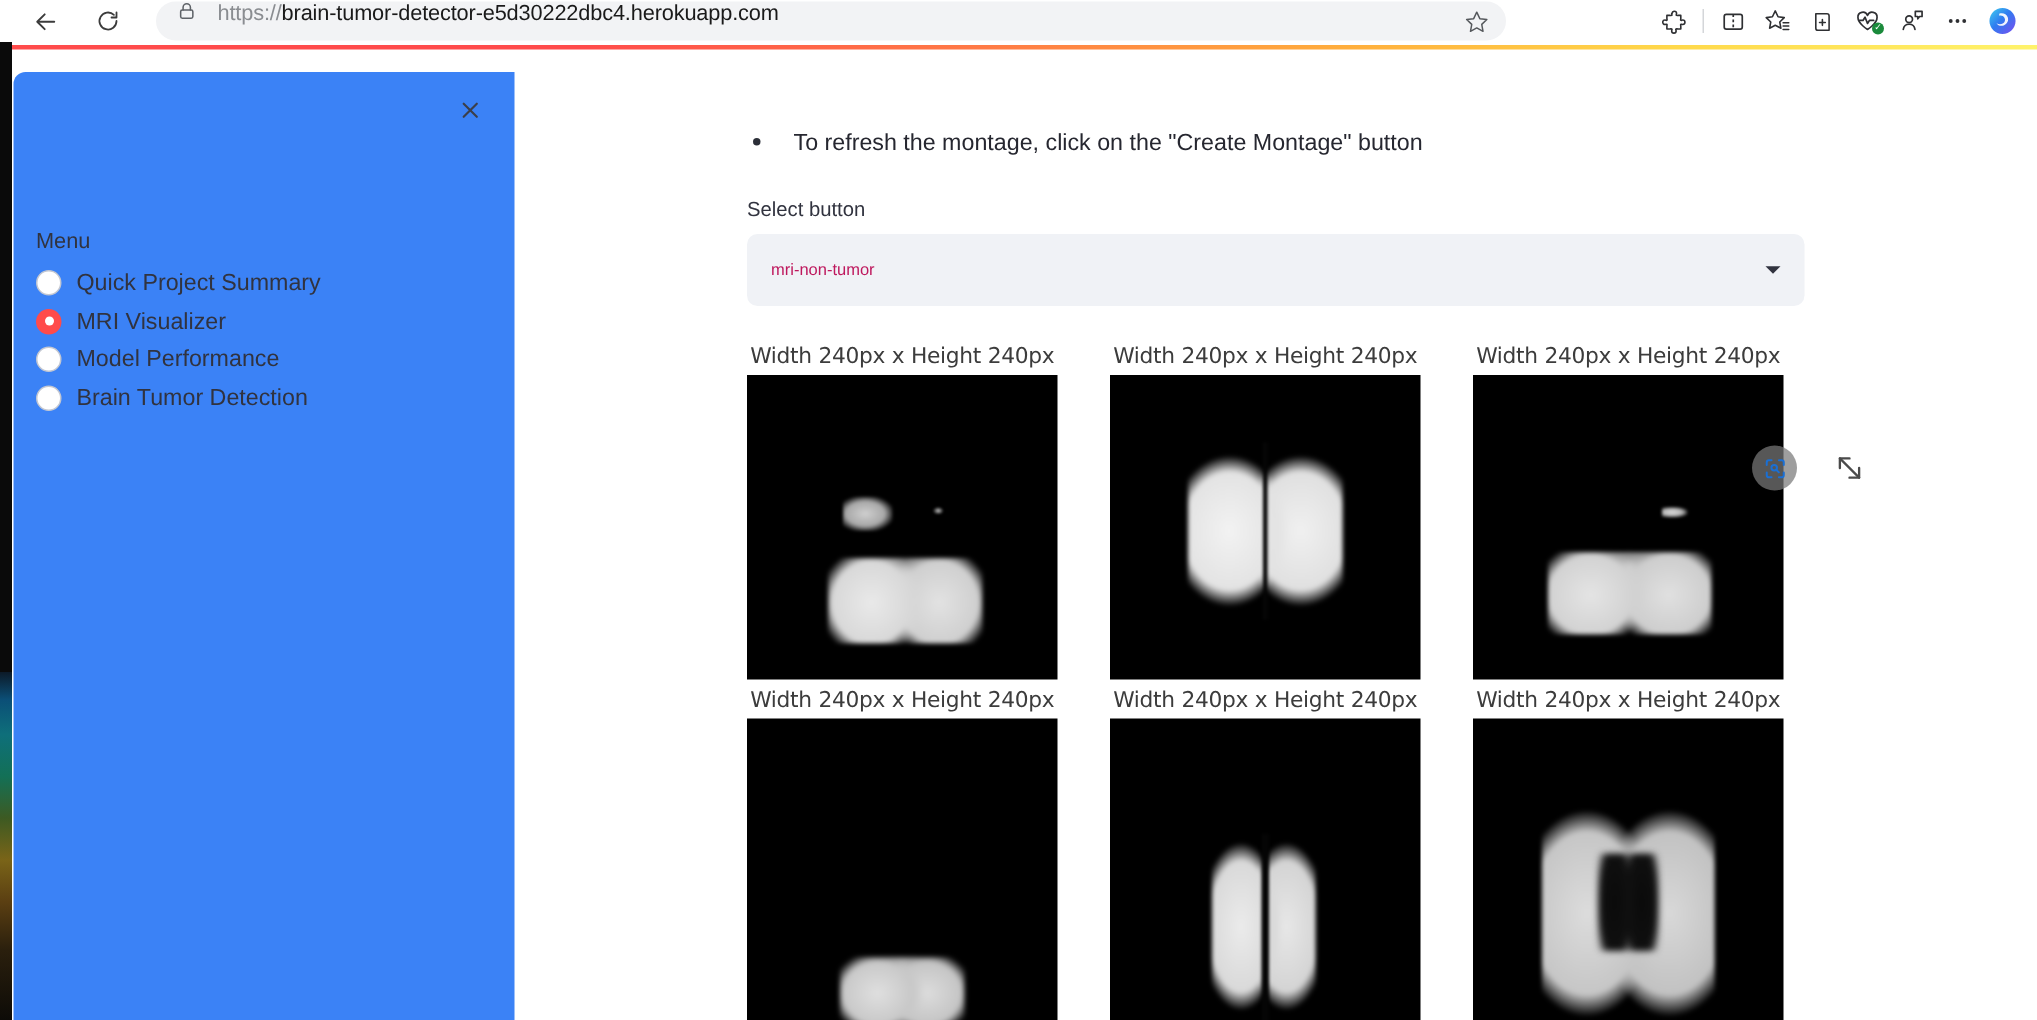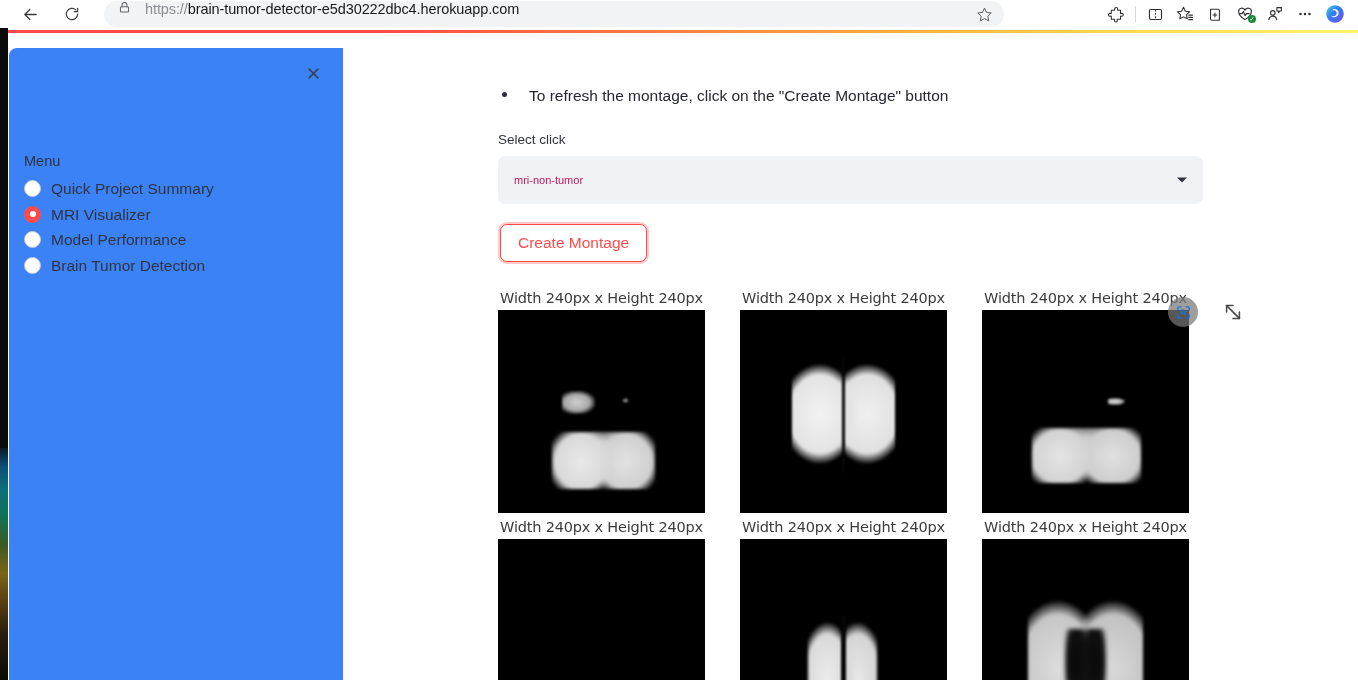--- a/index.html
+++ b/index.html
@@ -550,30 +550,27 @@
       <span></span>
     </div>
 
     <div class="content">
 
       <div class="bullet-row">
         <span class="bullet-dot"></span>
         <span class="bullet-text">To refresh the montage, click on the "Create Montage" button</span>
       </div>
 
-      <div class="field-label">Select click</div>
+      <div class="field-label">Select button</div>
 
       <div class="select-box">
         <span class="select-value">mri-non-tumor</span>
         <span class="select-caret"></span>
       </div>
 
-      <div class="montage-btn-wrap">
-        <button class="montage-btn">Create Montage</button>
-      </div>
 
       <div class="montage">
 
         <div class="fig">
           <div class="fig-caption">Width 240px x Height 240px</div>
           <div class="fig-img">
             <div class="mri mri-cerebellum-a"></div>
             <div class="mri-dot"></div>
           </div>
         </div>

